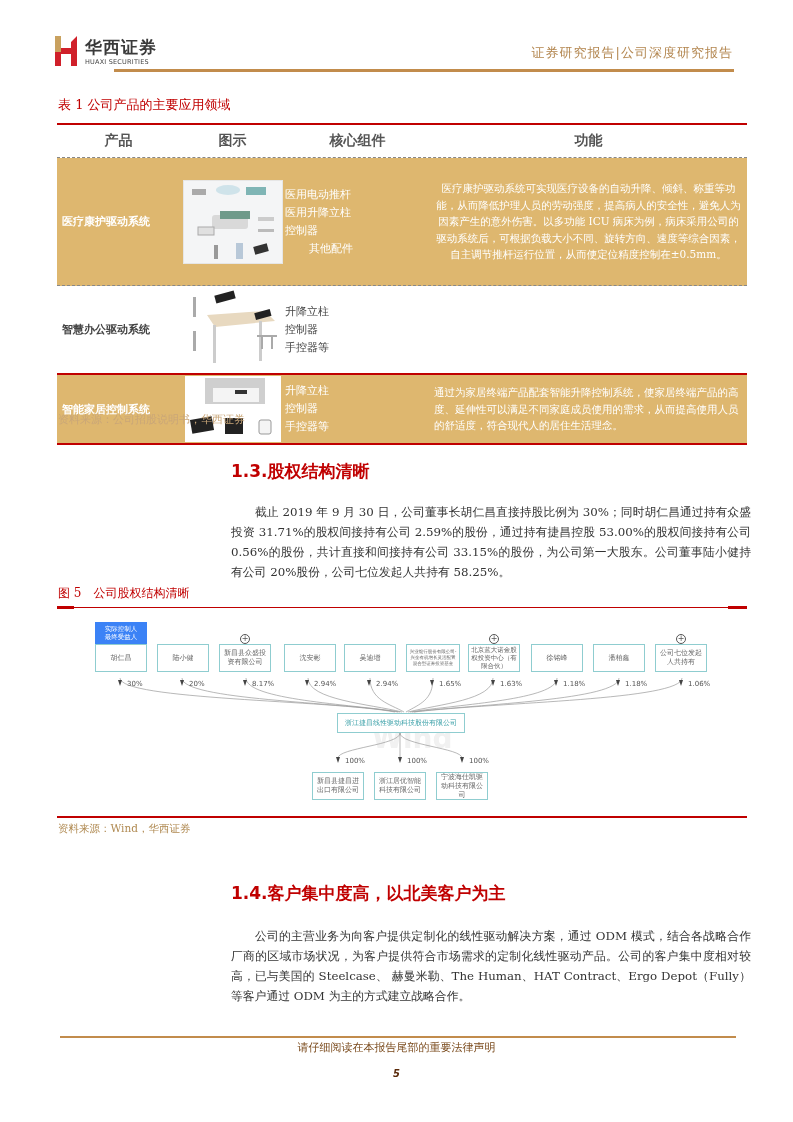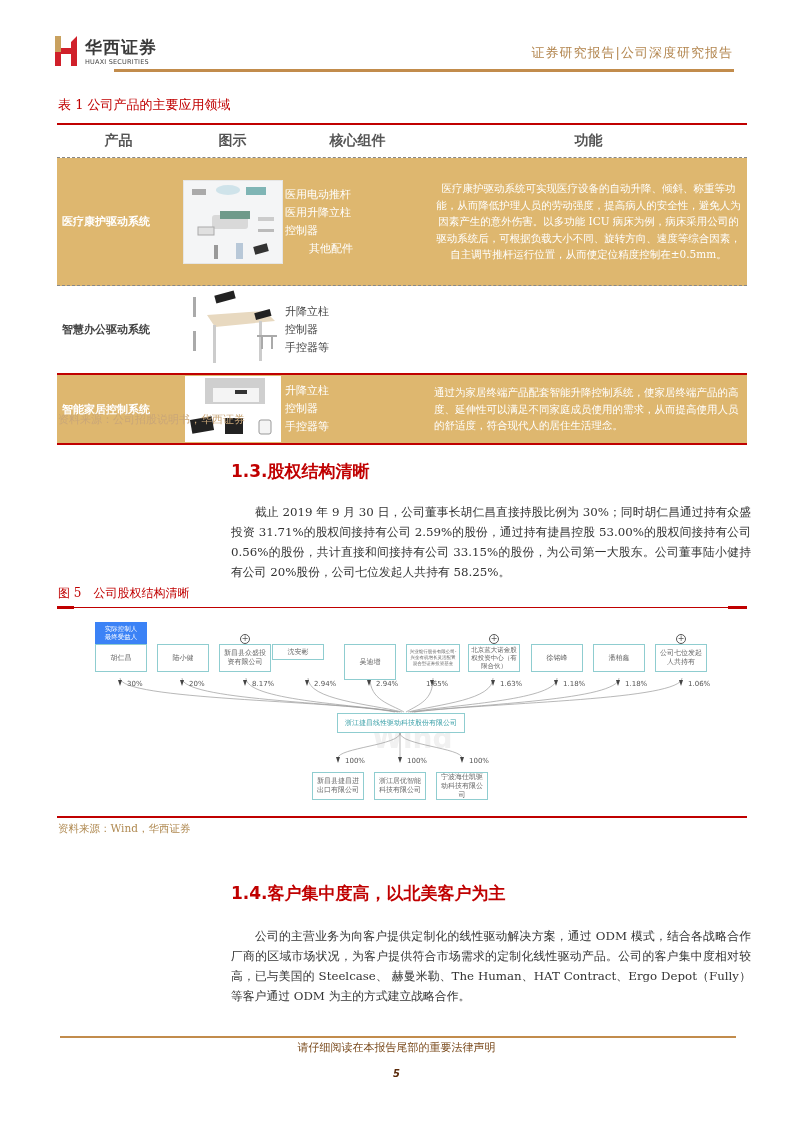--- a/index.html
+++ b/index.html
@@ -190,22 +190,22 @@
       <path d="M400,733 C400,745 462,748 462,758"></path>
     </g>
   </svg>
 
   <div class="tag" style="left: 95px; top: 622px; width: 52px; height: 22px; white-space: pre-line;">实际控制人
 最终受益人</div>
 
   <div class="node" style="left:95px;top:644px;width:52px;height:28px;">胡仁昌</div>
   <div class="node" style="left:157px;top:644px;width:52px;height:28px;">陆小健</div>
   <div class="node" style="left:219px;top:644px;width:52px;height:28px;">新昌县众盛投资有限公司</div>
-  <div class="node" style="left:272px;top:644px;width:52px;height:16px;">沈安彬</div>
-  <div class="node" style="left:344px;top:644px;width:52px;height:36px;">吴迪增</div>
+  <div class="node" style="left:284px;top:644px;width:52px;height:28px;">沈安彬</div>
+  <div class="node" style="left:344px;top:644px;width:52px;height:28px;">吴迪增</div>
   <div class="node tiny" style="left:406px;top:644px;width:54px;height:28px;">兴业银行股份有限公司-兴全有机增长灵活配置混合型证券投资基金</div>
   <div class="node" style="left:468px;top:644px;width:52px;height:28px;font-size:6.5px;line-height:8px;">北京蓝大诺金股权投资中心（有限合伙）</div>
   <div class="node" style="left:531px;top:644px;width:52px;height:28px;">徐铭峰</div>
   <div class="node" style="left:593px;top:644px;width:52px;height:28px;">潘柏鑫</div>
   <div class="node" style="left:655px;top:644px;width:52px;height:28px;">公司七位发起人共持有</div>
 
   <div class="plus" style="left:240px;top:634px;">+</div>
   <div class="plus" style="left:489px;top:634px;">+</div>
   <div class="plus" style="left:676px;top:634px;">+</div>
 
@@ -213,21 +213,21 @@
   <div class="pct" style="left:127px;top:680px;">30%</div>
   <div class="arrow" style="left:180px;top:680px;"></div>
   <div class="pct" style="left:189px;top:680px;">20%</div>
   <div class="arrow" style="left:243px;top:680px;"></div>
   <div class="pct" style="left:252px;top:680px;">8.17%</div>
   <div class="arrow" style="left:305px;top:680px;"></div>
   <div class="pct" style="left:314px;top:680px;">2.94%</div>
   <div class="arrow" style="left:367px;top:680px;"></div>
   <div class="pct" style="left:376px;top:680px;">2.94%</div>
   <div class="arrow" style="left:430px;top:680px;"></div>
-  <div class="pct" style="left:426px;top:680px;">1.65%</div>
+  <div class="pct" style="left:439px;top:680px;">1.65%</div>
   <div class="arrow" style="left:491px;top:680px;"></div>
   <div class="pct" style="left:500px;top:680px;">1.63%</div>
   <div class="arrow" style="left:554px;top:680px;"></div>
   <div class="pct" style="left:563px;top:680px;">1.18%</div>
   <div class="arrow" style="left:616px;top:680px;"></div>
   <div class="pct" style="left:625px;top:680px;">1.18%</div>
   <div class="arrow" style="left:679px;top:680px;"></div>
   <div class="pct" style="left:688px;top:680px;">1.06%</div>
 
   <div class="node" style="left:337px;top:713px;width:128px;height:20px;color:#3aa0a8;">浙江捷昌线性驱动科技股份有限公司</div>

